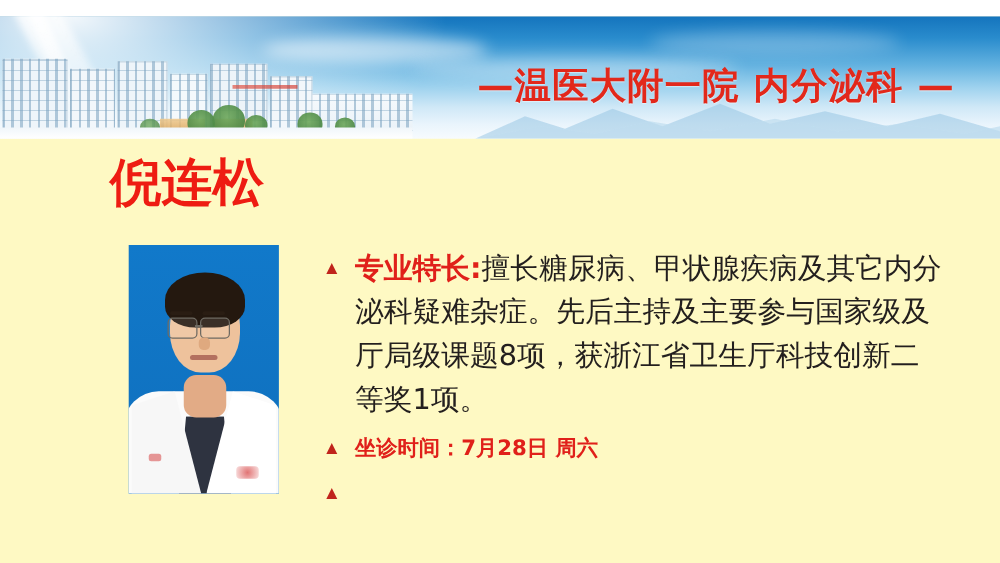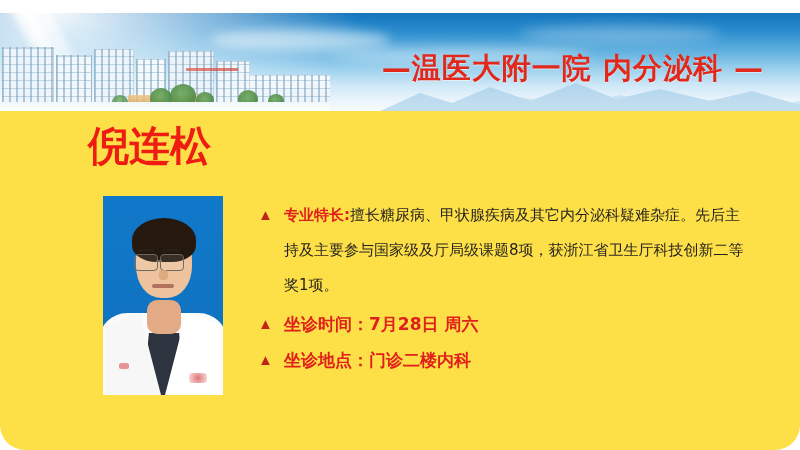--- a/index.html
+++ b/index.html
@@ -12,22 +12,21 @@
     height: 450px;
     overflow: hidden;
     font-family: "Liberation Sans", "DejaVu Sans", sans-serif;
     position: relative;
   }
 
   
   .poster {
     position: absolute;
     inset: 0;
-    background: #fde047;
-    border-radius: 25px;
+    background: #fef9c3;
   }
 
   
   .top-margin {
     position: absolute;
     left: 0; top: 0;
     width: 800px; height: 13px;
     background: #ffffff;
     z-index: 6;
   }
@@ -337,21 +336,21 @@
     flex: 0 0 auto;
     width: 20px;
     margin-right: 6px;
     color: #c0241c;
     font-size: 15px;
     line-height: 34px;
     text-align: left;
   }
   .para {
     font-family: "DejaVu Sans", "Liberation Sans", sans-serif;
-    font-size: 15px;
+    font-size: 23px;
     line-height: 35px;
     color: #231f1e;
     width: 470px;
   }
   .para .hl {
     color: #e0201a;
     font-weight: bold;
   }
   .kv {
     font-family: "DejaVu Sans", "Liberation Sans", sans-serif;
@@ -460,20 +459,17 @@
 
     <div class="row time">
       <span class="bullet">▲</span>
       <div class="kv">
         <span class="label">坐诊时间：</span><span class="value">7月28日 周六</span>
       </div>
     </div>
 
     <div class="row place">
       <span class="bullet">▲</span>
-      <div class="kv">
-        <span class="label">坐诊地点：</span><span class="value">门诊二楼内科</span>
-      </div>
     </div>
 
   </div>
 
 </div>
 
 </body></html>

